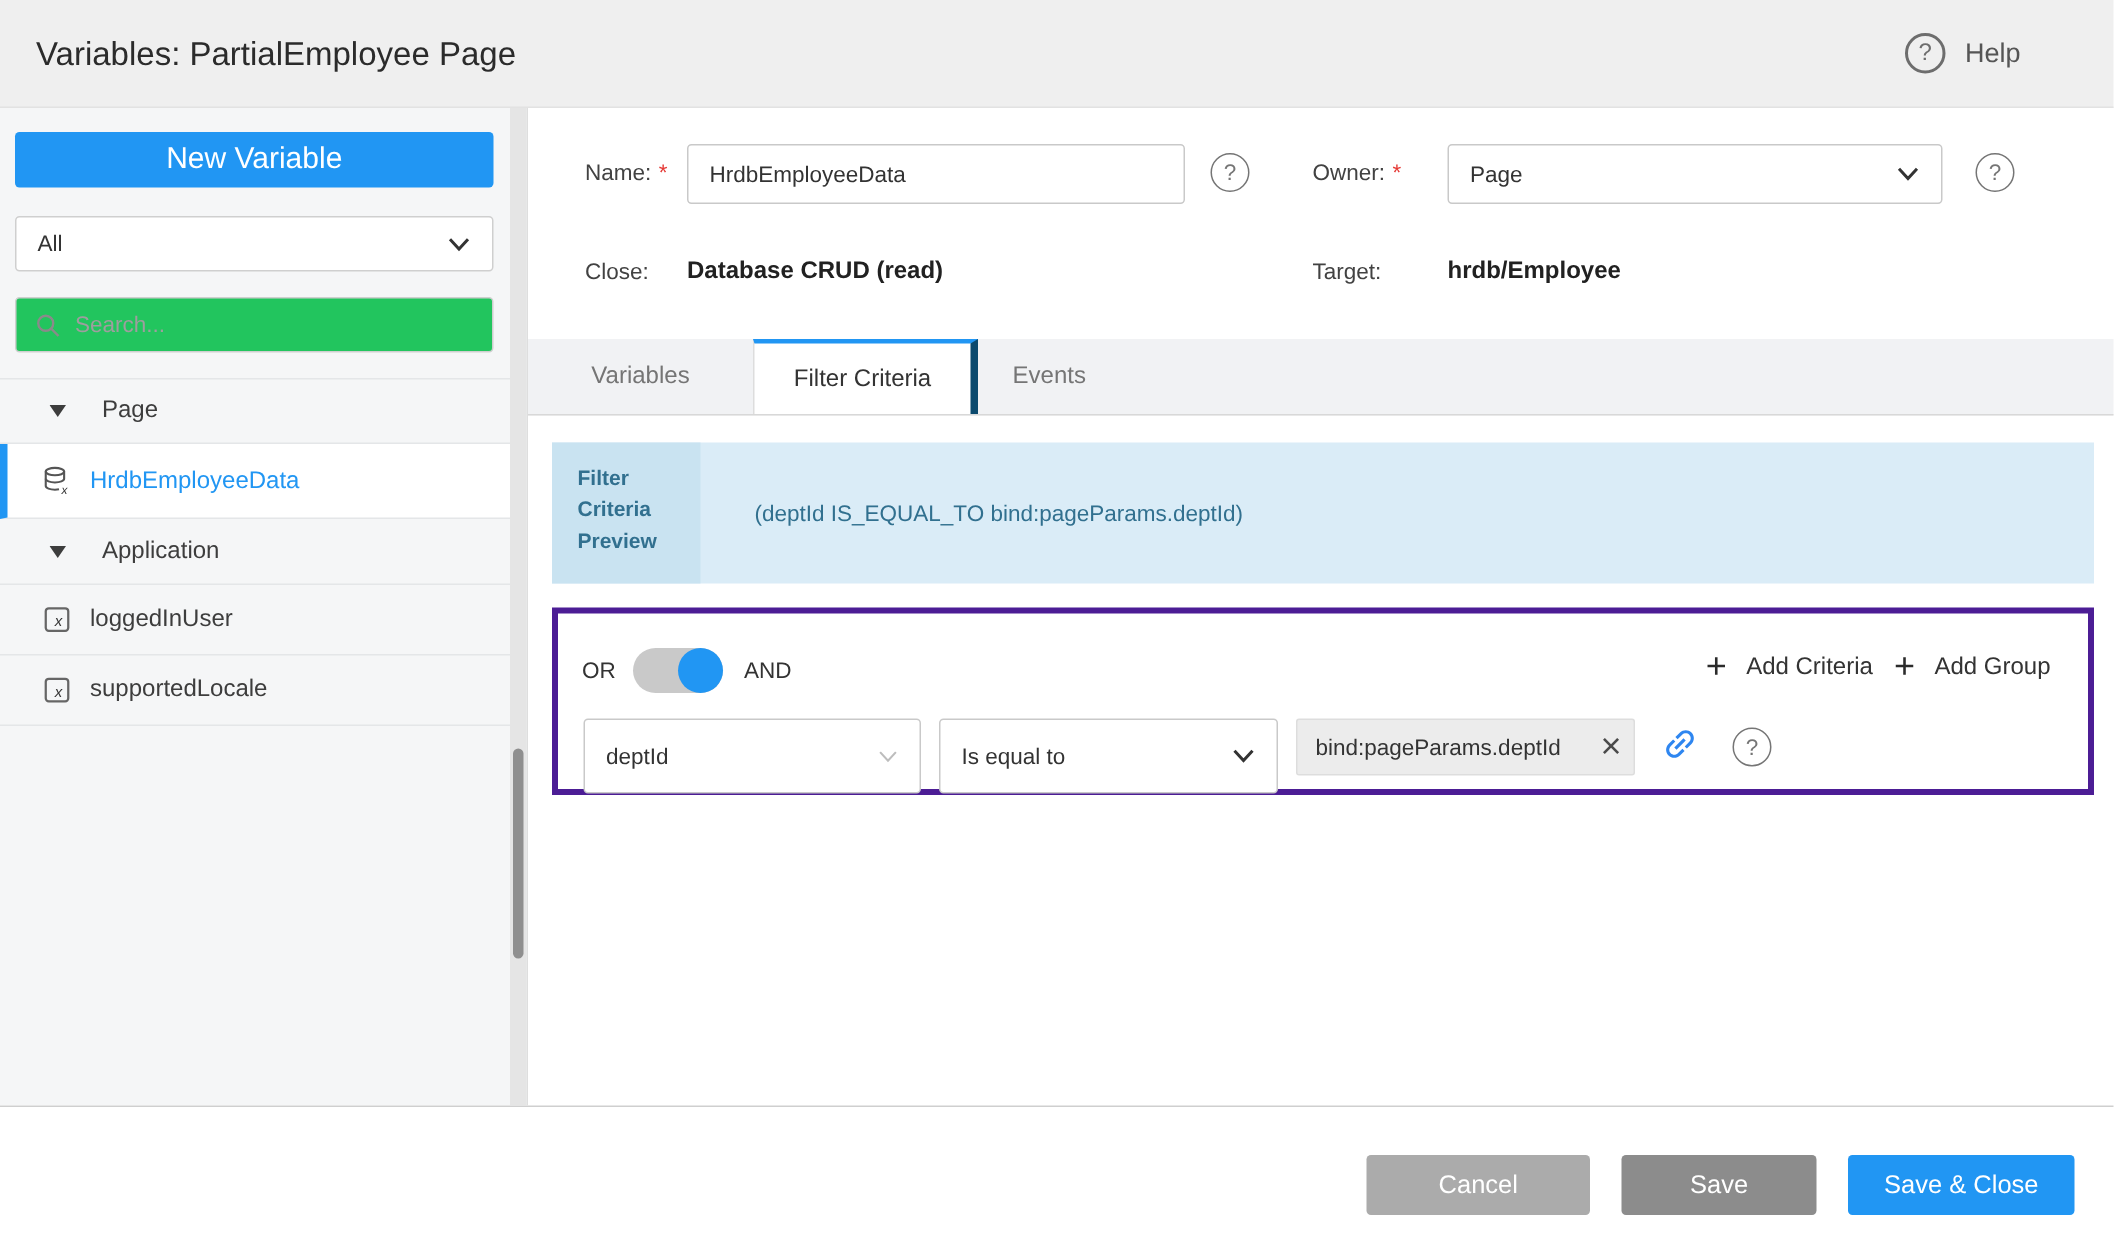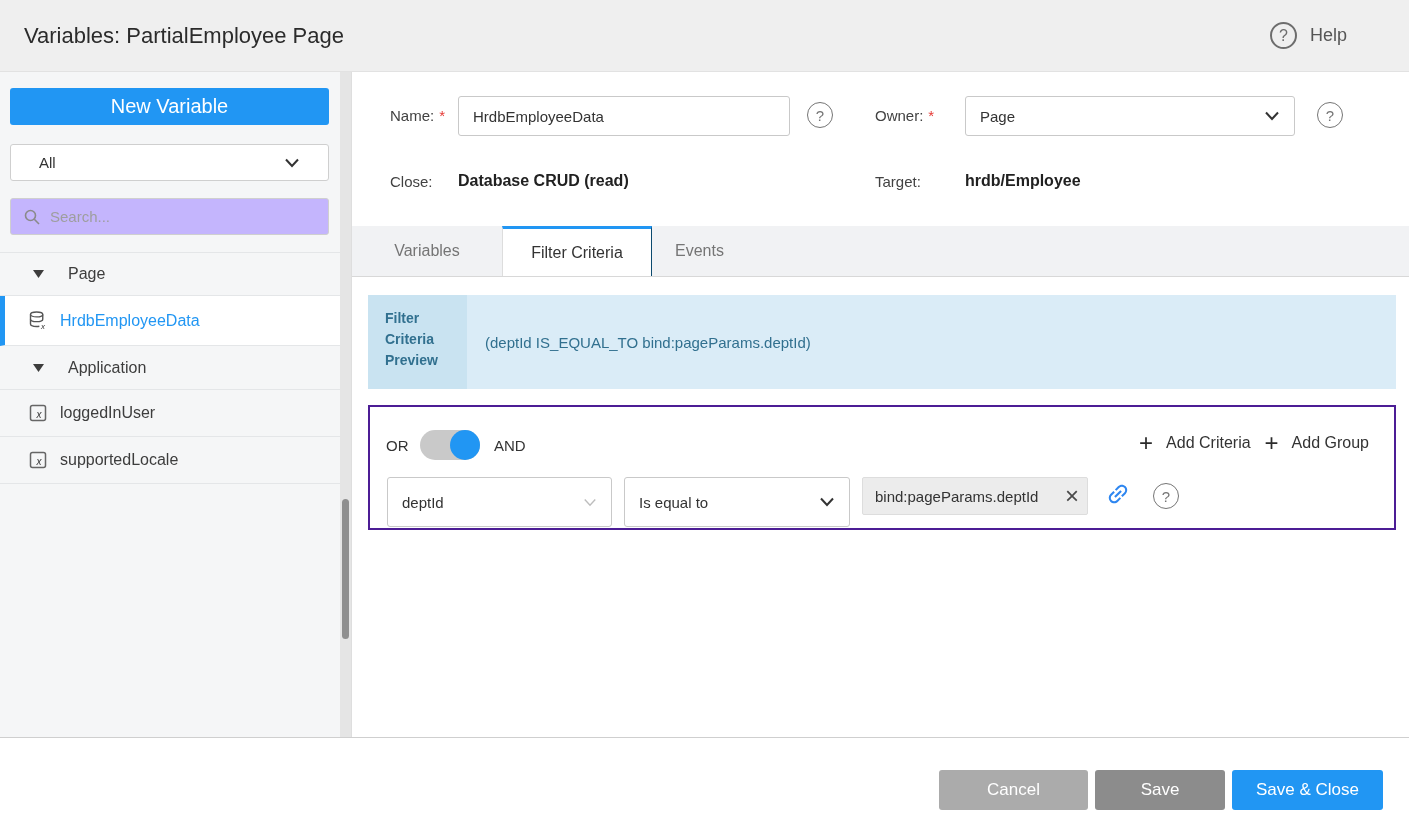--- a/index.html
+++ b/index.html
@@ -22,24 +22,24 @@
   
   .sidebar { position:absolute; left:0; top:72px; width:352px; height:665px;
     background:#f5f6f7; border-right:1px solid #dedede; }
   .scroll-track { position:absolute; right:0; top:0; width:11px; height:100%; background:#e5e5e5; }
   .scroll-thumb { position:absolute; right:2px; top:427px; width:7px; height:140px; background:#8f8f8f; border-radius:4px; }
   .new-var-btn { position:absolute; left:10px; top:16px; width:319px; height:37px;
     background:#2196f3; border:none; border-radius:3px; color:#fff; font-size:20px;
     font-family:inherit; cursor:pointer; }
   .side-select { position:absolute; left:10px; top:72px; width:319px; height:37px;
     background:#fff; border:1px solid #cfcfcf; border-radius:3px;
-    display:flex; align-items:center; padding:0 28px; font-size:15px; color:#333; cursor:pointer; }
+    display:flex; align-items:center; padding:0 14px; font-size:15px; color:#333; cursor:pointer; }
   .side-select .chev { margin-left:auto; display:flex; }
   .side-search { position:absolute; left:10px; top:126px; width:319px; height:37px;
-    background:#c4b5fd; border:1px solid #cfcfcf; border-radius:3px;
+    background:#22c55e; border:1px solid #cfcfcf; border-radius:3px;
     display:flex; align-items:center; padding:0 12px; gap:9px; }
   .side-search input { border:none; outline:none; flex:1; font-size:15px;
     font-family:inherit; color:#333; background:transparent; }
   .side-search input::placeholder { color:#9e9e9e; }
 
   .tree { position:absolute; left:0; top:180px; width:341px; }
   .tree-row { display:flex; align-items:center; border-bottom:1px solid #e4e6e8;
     font-size:16px; color:#3d3d3d; cursor:pointer; }
   .tree-row:first-child { border-top:1px solid #e4e6e8; }
   .tree-row.group { height:44px; padding-left:28px; gap:19px; }
@@ -63,33 +63,33 @@
 
   
   .tabbar { position:absolute; left:0; top:154px; width:1057px; height:51px;
     background:#f1f2f4; border-bottom:1px solid #d8d8d8; display:flex; }
   .tab { display:flex; align-items:center; justify-content:center;
     font-size:16px; color:#757575; cursor:pointer; height:100%; }
   .tab.t0 { width:150px; }
   .tab.t1 { width:150px; }
   .tab.t2 { width:95px; }
   .tab.active { background:#fff; color:#333; border-top:3px solid #2196f3;
-    border-left:1px solid #ddd; border-right:1px solid #0c4a6e; margin-bottom:-1px; }
+    border-left:1px solid #ddd; border-right:5px solid #0c4a6e; margin-bottom:-1px; }
 
   
   .preview { position:absolute; left:16px; top:223px; width:1028px; height:94px;
     display:flex; background:#daecf7; }
   .preview .plabel { width:99px; background:#c9e3f1; color:#31708f; font-weight:700;
     font-size:14px; line-height:21px; padding:13px 10px 2px 17px; }
   .preview .pvalue { flex:1; display:flex; align-items:center; padding-left:18px;
-    color:#31708f; font-size:15px; }
+    color:#31708f; font-size:15px;margin-left:18px; }
 
   
   .panel { position:absolute; left:16px; top:333px; width:1028px; height:125px;
-    border:2px solid #4c1d95; background:#fff; }
+    border:4px solid #4c1d95; background:#fff; }
   .or-label, .and-label { position:absolute; top:30px; font-size:15px; color:#333; }
   .or-label { left:16px; }
   .and-label { left:124px; }
   .switch { position:absolute; left:50px; top:23px; width:60px; height:30px;
     background:#c9c9c9; border-radius:15px; cursor:pointer; }
   .switch .knob { position:absolute; right:0; top:0; width:30px; height:30px;
     border-radius:50%; background:#2196f3; }
   .adders { position:absolute; right:25px; top:24px; display:flex; align-items:center; gap:14px; }
   .adder { display:flex; align-items:center; gap:13px; cursor:pointer; font-size:16px; color:#333; }
   .plus { font-size:24px; font-weight:300; color:#2b2b2b; line-height:1; }
@@ -97,21 +97,21 @@
   .chip { position:absolute; left:492px; top:70px; width:226px; height:38px;
     background:#ececec; border:1px solid #ddd; border-radius:2px;
     display:flex; align-items:center; padding:0 8px 0 12px; font-size:15px; color:#333; }
   .chip .x { margin-left:auto; font-size:24px; font-weight:300; color:#4a4a4a; cursor:pointer; line-height:1; }
   .link-btn { position:absolute; left:735px; top:74px; cursor:pointer; display:flex; }
   .panel .qmark-pos { left:783px; top:76px; }
 
   
   .footer { position:absolute; left:0; top:737px; width:1409px; height:101px;
     background:#fff; border-top:1px solid #cfcfcf; }
-  .footer .btns { position:absolute; right:26px; top:32px; display:flex; gap:7px; }
+  .footer .btns { position:absolute; right:26px; top:32px; display:flex; gap:21px; }
   .fbtn { height:40px; border:none; border-radius:3px; color:#fff; font-size:17px;
     font-family:inherit; cursor:pointer; }
   .fbtn.cancel { width:149px; background:#ababab; }
   .fbtn.save { width:130px; background:#8c8c8c; }
   .fbtn.saveclose { width:151px; background:#2196f3; }
 </style>
 </head>
 <body>
 
 <div class="header">

